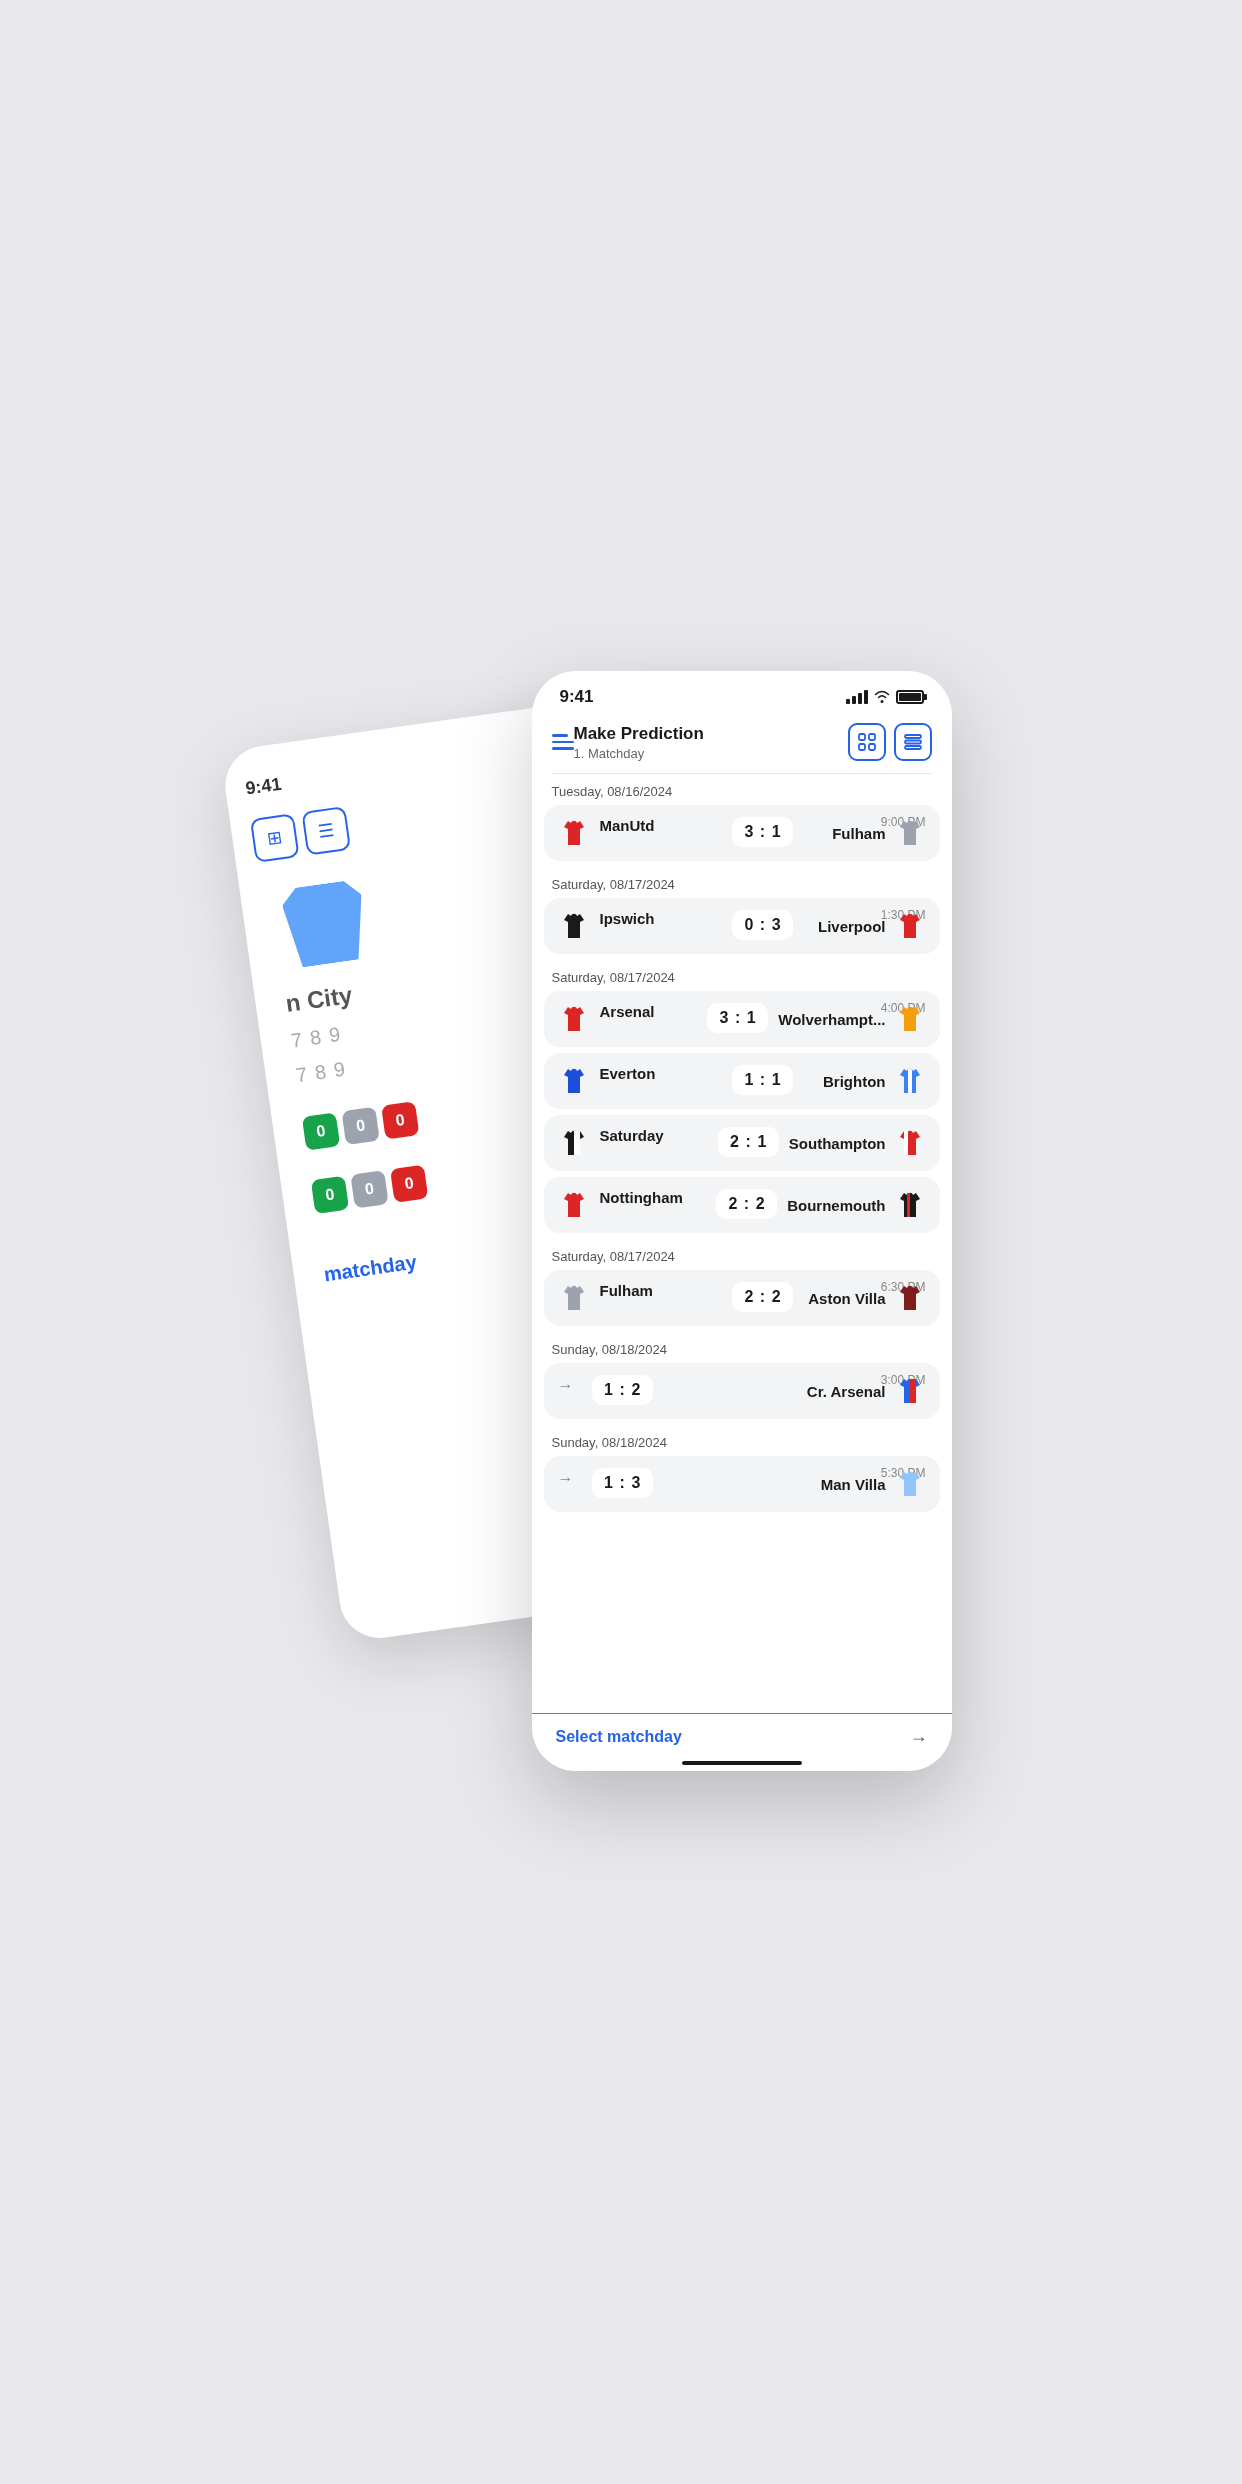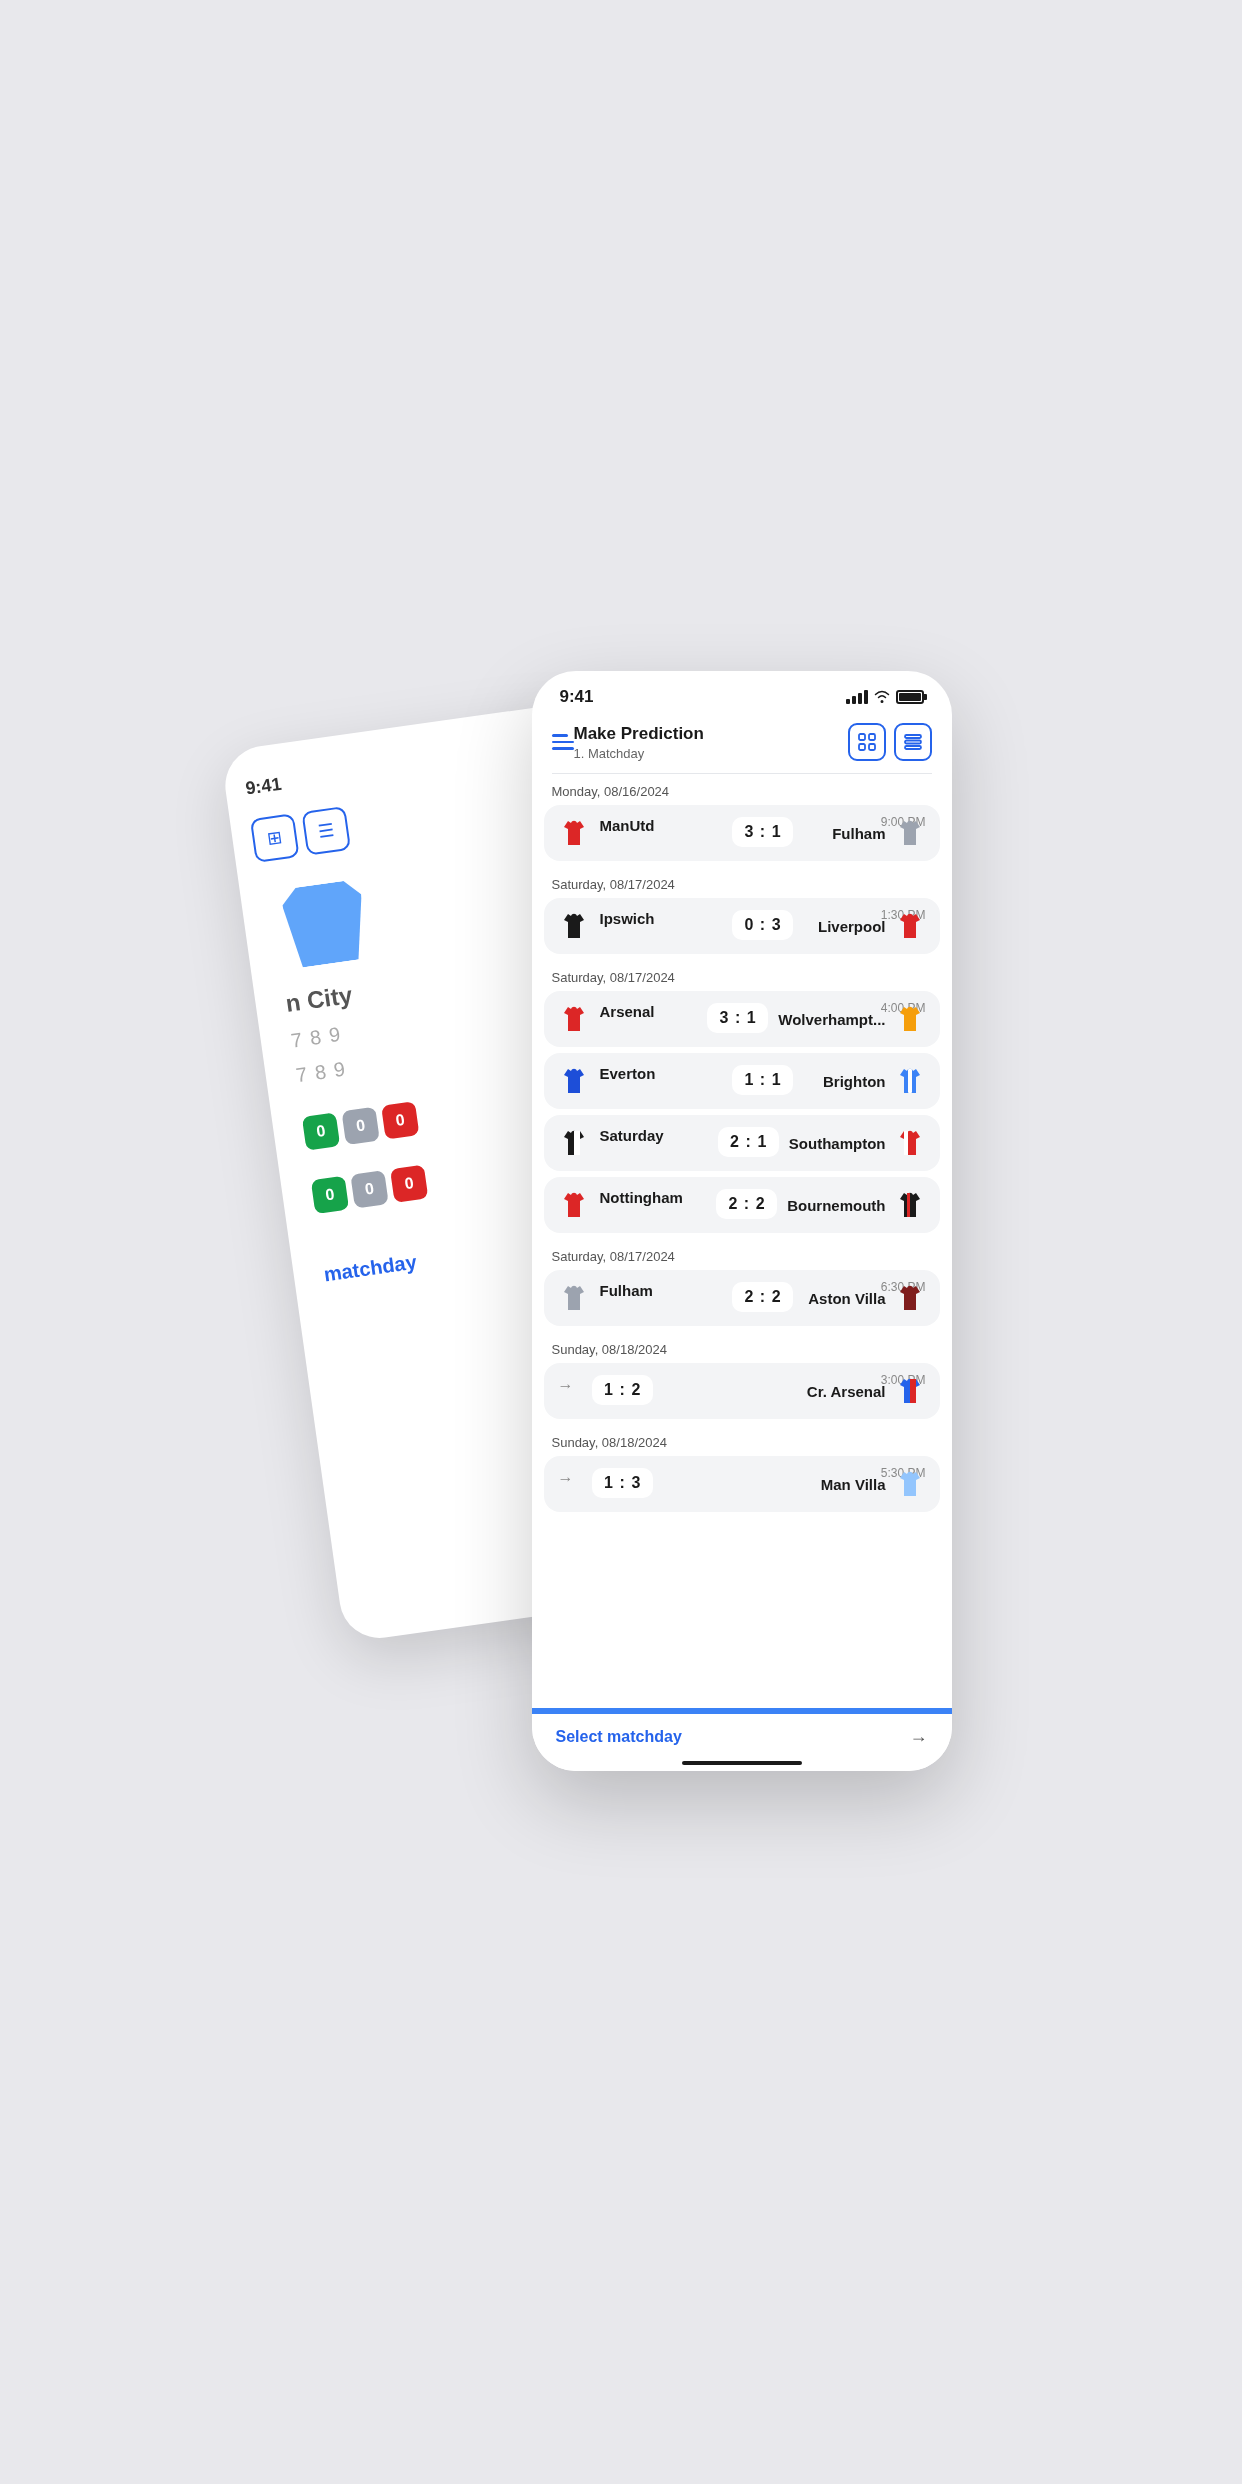--- a/index.html
+++ b/index.html
@@ -373,21 +373,21 @@
       color: #888;
     }
 
     
     .bottom-bar {
       position: absolute;
       bottom: 0;
       left: 0;
       right: 0;
       background: white;
-      border-top: 6px solid #3b82f6;
+      border-top: 1px solid #3b82f6;
       padding: 12px 24px 24px;
       display: flex;
       align-items: center;
       justify-content: space-between;
     }
 
     .select-matchday-btn {
       font-size: 16px;
       font-weight: 700;
       color: #2563eb;
@@ -498,21 +498,21 @@
             <rect x="1" y="13" width="16" height="3" rx="1.5" stroke="#2563eb" stroke-width="1.8"></rect>
           </svg>
         </div>
       </div>
     </div>
 
     <div class="divider"></div>
 
     <div class="matches-scroll">
 
-      <div class="date-header">Monday, 08/16/2024</div>
+      <div class="date-header">Tuesday, 08/16/2024</div>
       <div class="match-card">
         <div class="match-time">9:00 PM</div>
         <div class="match-row">
           <div class="team-shirt">
             <svg viewBox="0 0 32 32" class="shirt-svg">
               <path d="M10 4 L6 10 L10 12 L10 28 L22 28 L22 12 L26 10 L22 4 L19 6 C18 3 14 3 13 6 Z" fill="#dc2626"></path>
             </svg>
           </div>
           <span class="team-name">ManUtd</span>
           <div class="score-box">

